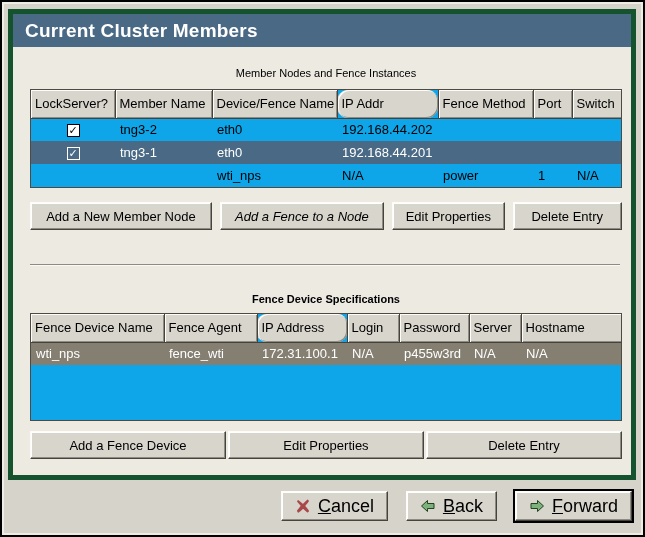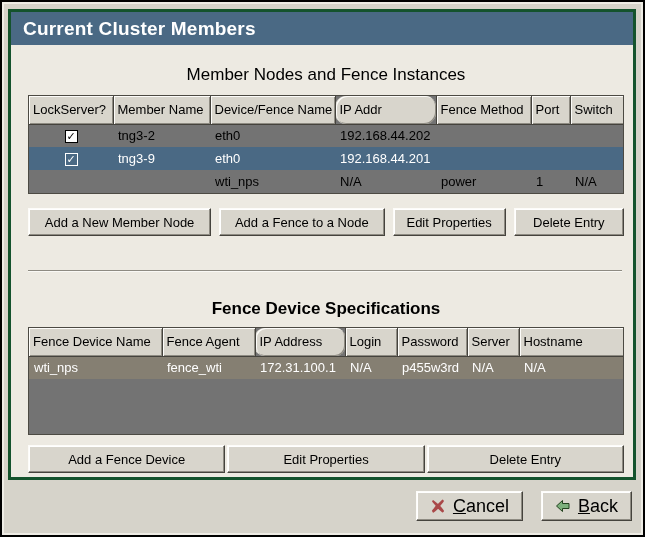--- a/index.html
+++ b/index.html
@@ -11,40 +11,40 @@
     overflow: hidden;
   }
   .window {
     position: absolute; inset: 0;
     background: #d6d3ca;
     border: 2px solid #000;
     box-shadow: inset 0 0 0 2px #eeece5;
   }
   .frame {
     position: absolute; left: 6px; top: 7px; width: 628px; height: 471px;
-    border: 3px solid #14532d;
+    border: 5px solid #14532d;
     display: flex; flex-direction: column;
   }
   .titlebar {
     height: 33px; background: #4a6984;
     display: flex; align-items: center; padding-left: 12px;
     flex: none;
   }
   .titlebar .title {
     color: #fff; font-size: 19px; font-weight: bold; letter-spacing: 0.2px;
   }
   .panel {
     flex: 1; background: #edeae2; padding: 0 9px 0 17px; overflow: hidden;
   }
-  .caption { text-align: center; font-size: 17px; color: #000; }
+  .caption { text-align: center; font-size: 11px; color: #000; }
   .caption-1 { margin-top: 20px; }
   .caption-2 { margin-top: 27px; font-weight: bold; }
 
   .table-box {
-    background: #737373;
+    background: #0ea5e9;
     border: 1px solid #4c4a43;
     overflow: hidden;
   }
   #member-box { margin-top: 10px; height: 99px; }
   #fence-box  { margin-top: 8px;  height: 108px; }
   table { width: 100%; border-collapse: collapse; table-layout: fixed; font-size: 13px; }
   th {
     height: 28px; font-weight: normal; text-align: left;
     padding: 0 4px; background: #d8d5cc;
     border-right: 1px solid #45433d; border-bottom: 1px solid #45433d;
@@ -126,42 +126,42 @@
                 <td class="cb-cell"><span class="checkbox">✓</span></td>
                 <td>tng3-2</td>
                 <td>eth0</td>
                 <td>192.168.44.202</td>
                 <td></td>
                 <td></td>
                 <td></td>
               </tr>
               <tr class="sel-blue">
                 <td class="cb-cell"><span class="checkbox">✓</span></td>
-                <td>tng3-9</td>
+                <td>tng3-1</td>
                 <td>eth0</td>
                 <td>192.168.44.201</td>
                 <td></td>
                 <td></td>
                 <td></td>
               </tr>
               <tr>
                 <td class="cb-cell"></td>
                 <td></td>
                 <td>wti_nps</td>
                 <td>N/A</td>
                 <td>power</td>
                 <td>1</td>
                 <td>N/A</td>
               </tr>
             </tbody>
         </table>
       </div>
       <div class="btn-row btn-row-1" id="member-buttons">
           <button class="btn" style="width: 186px;">Add a New Member Node</button>
-          <button class="btn" style="width: 168px;">Add a Fence to a Node</button>
+          <button class="btn" style="width: 168px; font-style: italic;">Add a Fence to a Node</button>
           <button class="btn" style="width: 115px;">Edit Properties</button>
           <button class="btn" style="width: 112px;">Delete Entry</button>
         </div>
 
       <div class="separator"></div>
 
       <div class="caption caption-2">Fence Device Specifications</div>
       <div class="table-box" id="fence-box">
         <table id="fence-table">
           <thead>
@@ -203,14 +203,20 @@
         <path d="M3.2 3.4 C5 4.6 6.4 5.8 8 7.2 M8 7.2 C9.6 5.6 11 4.2 12.6 2.6 M12.8 3.2 C11.4 5 10.2 6.4 8.9 8 M8.9 8 C10.4 9.7 11.7 11.2 13 13 M12.6 13.4 C10.8 12 9.4 10.8 8 9.4 M8 9.4 C6.3 11 4.9 12.3 3.4 13.6 M3 12.8 C4.4 11.1 5.7 9.6 7 8 M7 8 C5.7 6.4 4.5 5 3.2 3.4" stroke="#a94848" stroke-width="2" fill="none" stroke-linecap="round"></path>
       </svg>
       <span><span class="mn">C</span><span>ancel</span></span>
     </button>
     <button class="btn footer-btn">
       <svg class="icon-svg" viewBox="0 0 16 16">
         <path d="M7.5 2.5 L7.5 5.5 L14 5.5 L14 10.5 L7.5 10.5 L7.5 13.5 L1.5 8 Z" fill="#7cb07c" stroke="#23421f" stroke-width="1"></path>
       </svg>
       <span><span class="mn">B</span><span>ack</span></span>
     </button>
+    <button class="btn footer-btn focused">
+      <svg class="icon-svg" viewBox="0 0 16 16">
+        <path d="M8.5 2.5 L8.5 5.5 L2 5.5 L2 10.5 L8.5 10.5 L8.5 13.5 L14.5 8 Z" fill="#7cb07c" stroke="#23421f" stroke-width="1"></path>
+      </svg>
+      <span><span class="mn">F</span><span>orward</span></span>
+    </button>
   </div>
 </div>
 
 </body></html>

